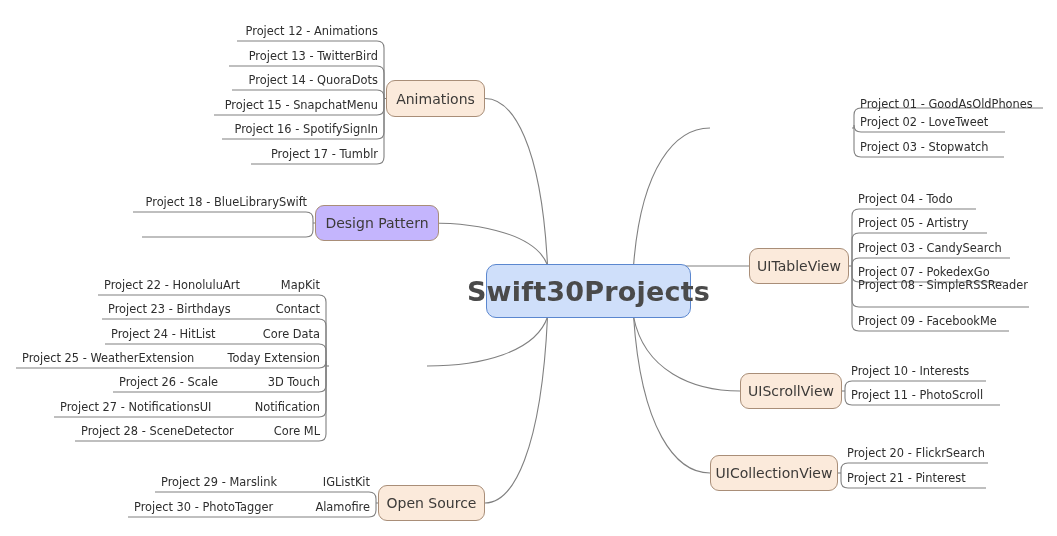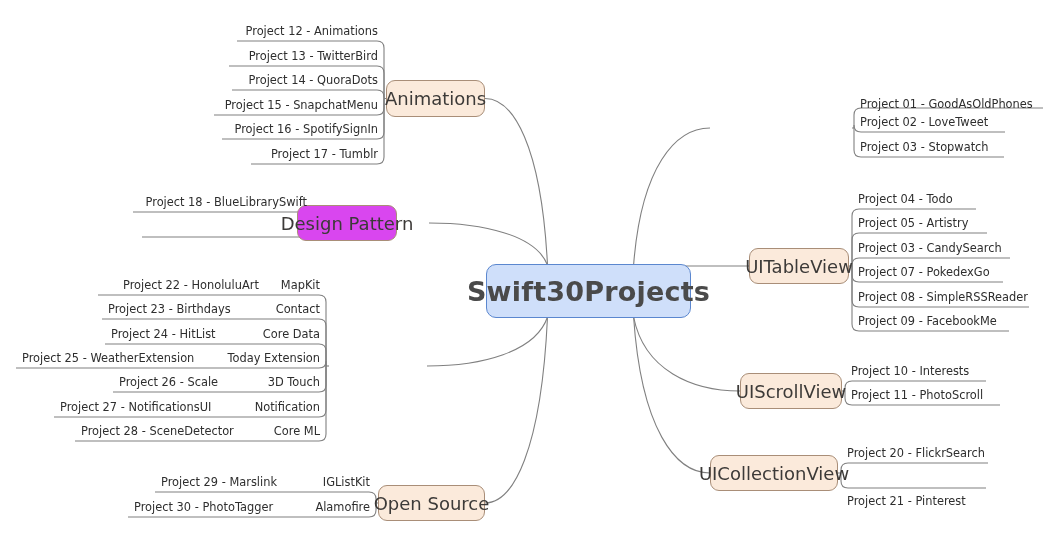--- a/index.html
+++ b/index.html
@@ -15,21 +15,21 @@
     position:absolute;box-sizing:border-box;
     display:flex;align-items:center;justify-content:center;
     white-space:nowrap;
   }
   .root-node{
     background:#cfdffa;border:1.4px solid #5b87cf;border-radius:10px;
     color:#4a4a4a;font-size:27px;font-weight:bold;letter-spacing:.2px;
   }
   .branch-node{
     background:#fbeadb;border:1.1px solid #a98e78;border-radius:9px;
-    color:#3c3a38;font-size:18px;
+    color:#3c3a38;font-size:14px;
   }
 
   .leaf{
     position:absolute;box-sizing:border-box;
     height:23px;white-space:nowrap;
     color:#2e2e2e;font-size:11.4px;
     border-bottom:1.1px solid #6b6b6b;
   }
   .leaf .lt{position:absolute;bottom:3px;}
   .leaf.right .lt{left:6px;}
@@ -107,28 +107,28 @@
     </div>
     <div class="leaf left" style="top: 92px; left: 214px; width: 170px; border-bottom: none;">
       <span class="lt lt1">Project 15 - SnapchatMenu</span>
     </div>
     <div class="leaf left" style="top: 116px; left: 222px; width: 162px; border-bottom: none;">
       <span class="lt lt1">Project 16 - SpotifySignIn</span>
     </div>
     <div class="leaf left" style="top: 141px; left: 251px; width: 133px; border-bottom: none;">
       <span class="lt lt1">Project 17 - Tumblr</span>
     </div>
-    <div class="node branch-node" style="left: 297px; top: 205px; width: 100px; height: 36px; background: #d946ef; border-color: rgb(169, 142, 120);">
+    <div class="node branch-node" style="left: 315px; top: 205px; width: 124px; height: 36px; background: #c4b5fd; border-color: rgb(169, 142, 120);">
       <span>Design Pattern</span>
     </div>
     <div class="leaf left" style="top: 189px; left: 133px; width: 180px; border-bottom: none;">
       <span class="lt lt1">Project 18 - BlueLibrarySwift</span>
     </div>
     <div class="leaf left" style="top: 272px; left: 98px; width: 228px; border-bottom: none;">
-      <span class="lt lt1" style="right: auto; left: 6px; margin-left: 19px;">Project 22 - HonoluluArt</span>
+      <span class="lt lt1" style="right: auto; left: 6px;">Project 22 - HonoluluArt</span>
       <span class="lt lt2">MapKit</span>
     </div>
     <div class="leaf left" style="top: 296px; left: 102px; width: 224px; border-bottom: none;">
       <span class="lt lt1" style="right: auto; left: 6px;">Project 23 - Birthdays</span>
       <span class="lt lt2">Contact</span>
     </div>
     <div class="leaf left" style="top: 321px; left: 105px; width: 221px; border-bottom: none;">
       <span class="lt lt1" style="right: auto; left: 6px;">Project 24 - HitList</span>
       <span class="lt lt2">Core Data</span>
     </div>
@@ -176,37 +176,37 @@
     </div>
     <div class="leaf right" style="top: 210px; left: 852px; width: 135px; border-bottom: none;">
       <span class="lt lt1">Project 05 - Artistry</span>
     </div>
     <div class="leaf right" style="top: 235px; left: 852px; width: 158px; border-bottom: none;">
       <span class="lt lt1">Project 03 - CandySearch</span>
     </div>
     <div class="leaf right" style="top: 259px; left: 852px; width: 151px; border-bottom: none;">
       <span class="lt lt1">Project 07 - PokedexGo</span>
     </div>
-    <div class="leaf right" style="top: 284px; left: 852px; width: 177px; border-bottom: none;">
+    <div class="leaf right" style="top: 272px; left: 852px; width: 177px; border-bottom: none;">
       <span class="lt lt1">Project 08 - SimpleRSSReader</span>
     </div>
     <div class="leaf right" style="top: 308px; left: 852px; width: 157px; border-bottom: none;">
       <span class="lt lt1">Project 09 - FacebookMe</span>
     </div>
     <div class="node branch-node" style="left: 740px; top: 373px; width: 102px; height: 36px; background: rgb(251, 234, 219); border-color: rgb(169, 142, 120);">
       <span>UIScrollView</span>
     </div>
     <div class="leaf right" style="top: 358px; left: 845px; width: 141px; border-bottom: none;">
       <span class="lt lt1">Project 10 - Interests</span>
     </div>
     <div class="leaf right" style="top: 382px; left: 845px; width: 155px; border-bottom: none;">
       <span class="lt lt1">Project 11 - PhotoScroll</span>
     </div>
     <div class="node branch-node" style="left: 710px; top: 455px; width: 128px; height: 36px; background: rgb(251, 234, 219); border-color: rgb(169, 142, 120);">
       <span>UICollectionView</span>
     </div>
     <div class="leaf right" style="top: 440px; left: 841px; width: 147px; border-bottom: none; text-align: center;">
       <span class="lt lt1">Project 20 - FlickrSearch</span>
     </div>
-    <div class="leaf right" style="top: 488px; left: 841px; width: 145px; border-bottom: none;">
+    <div class="leaf right" style="top: 465px; left: 841px; width: 145px; border-bottom: none;">
       <span class="lt lt1">Project  21 - Pinterest</span>
     </div>
   </div>
 
 </body></html>

